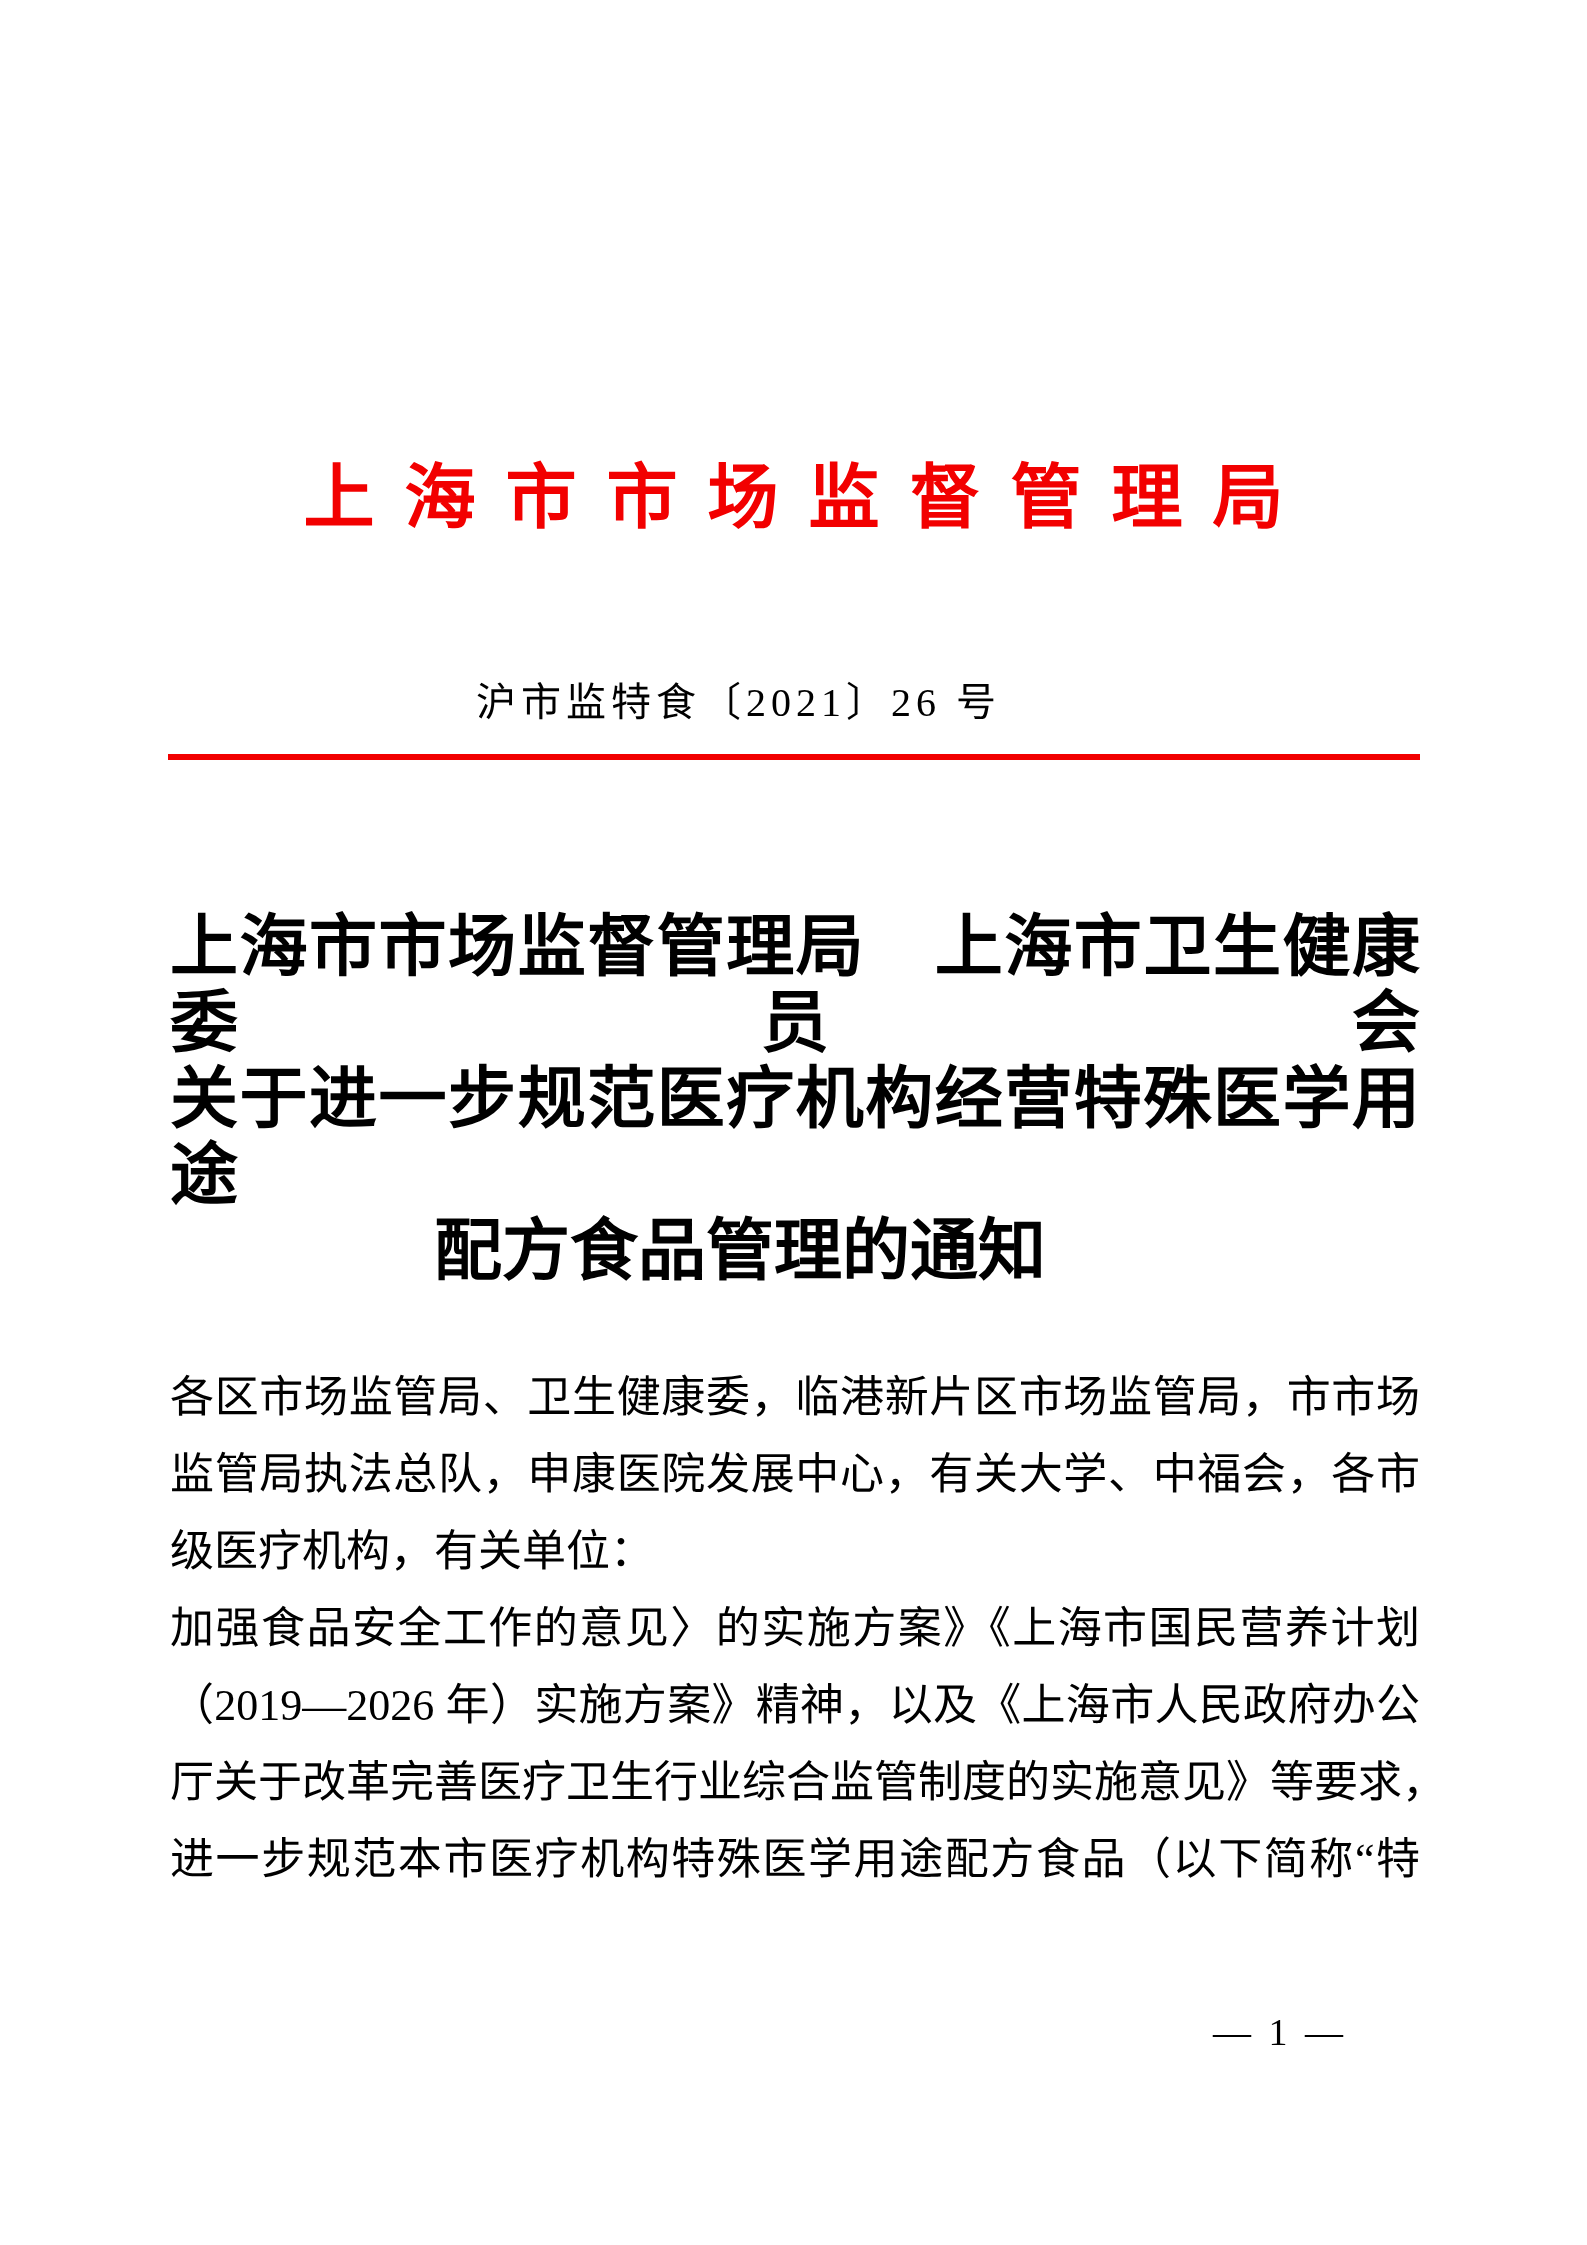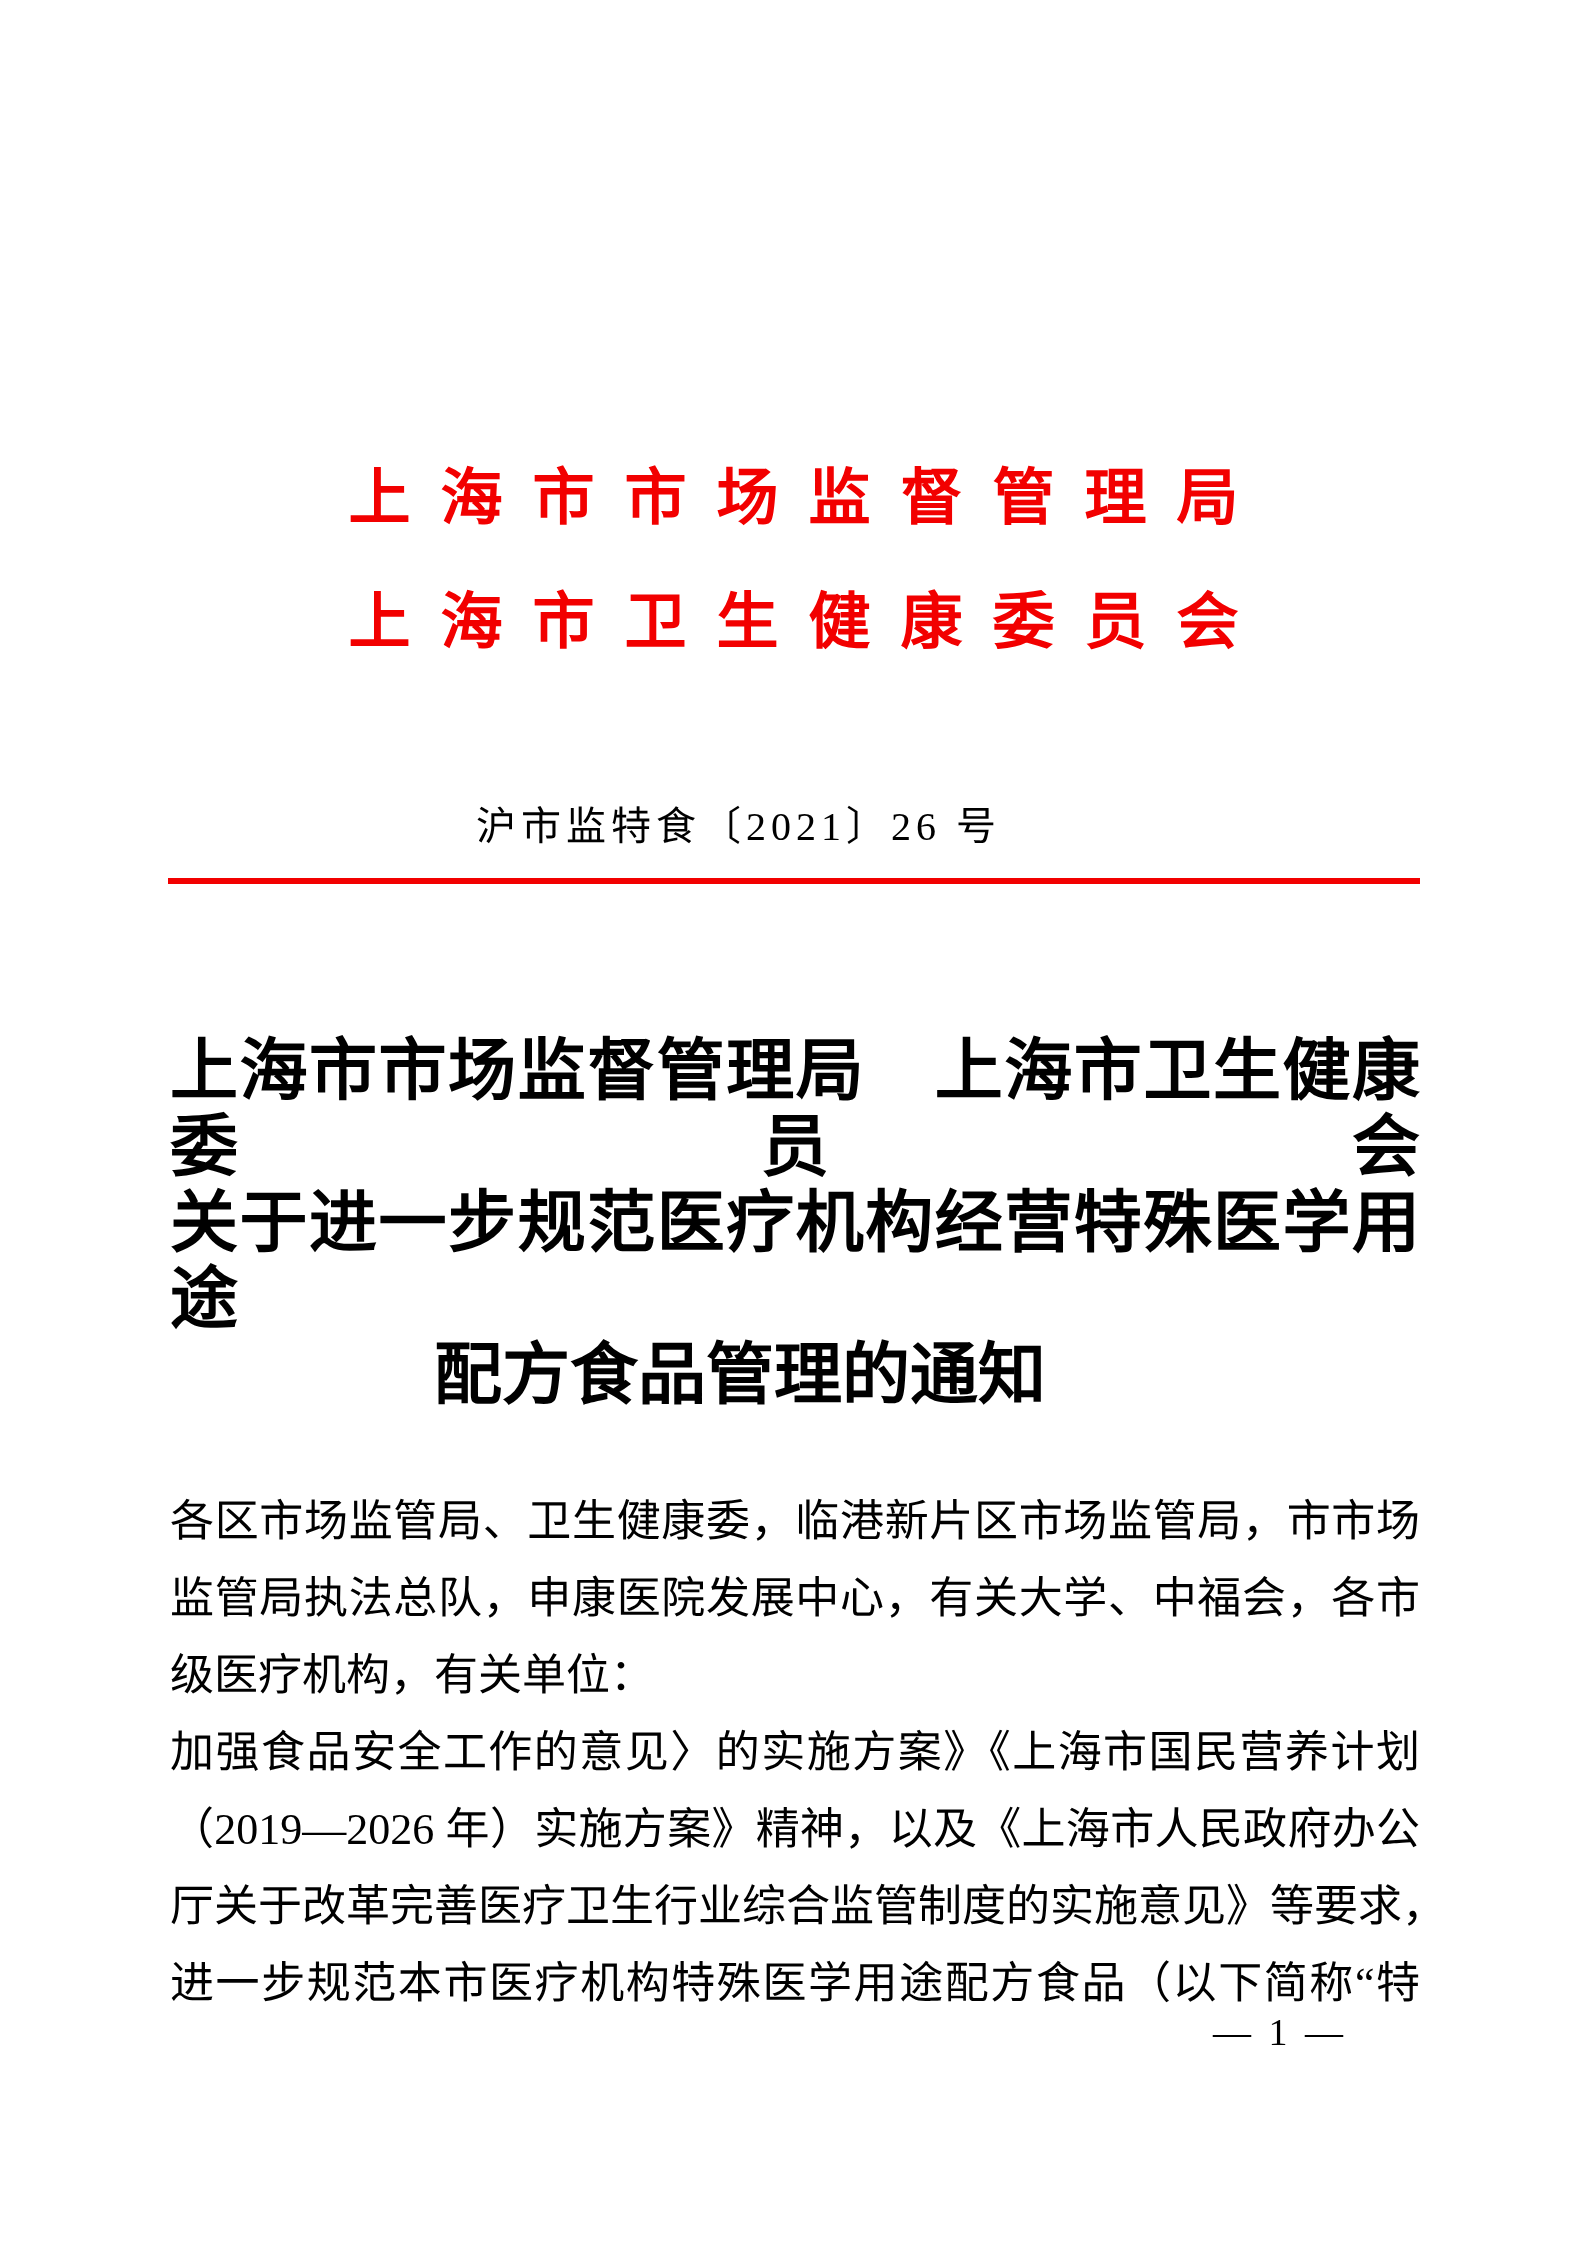--- a/index.html
+++ b/index.html
@@ -13,21 +13,21 @@
     overflow: hidden;
     color: var(--ink);
     font-family: "Liberation Serif", serif;
   }
   
   .letterhead { padding-top: 436px; text-align: center; }
   .agency {
     font-family: "Liberation Serif", serif;
     font-weight: bold;
     color: var(--accent);
-    font-size: 62px;
+    font-size: 71px;
     line-height: 124px;
     letter-spacing: 30px;
     padding-left: 30px; 
     white-space: nowrap;
   }
   
   .doc-number {
     margin-top: 120px;
     text-align: center;
     font-size: 40px;
@@ -92,21 +92,20 @@
     white-space: nowrap;
   }
 </style>
 </head>
 <body>
 
 <div class="page">
 
   <div class="letterhead">
     <div class="agency">上海市市场监督管理局</div>
-    <div class="agency">上海市卫生健康委员会</div>
   </div>
 
   <div class="doc-number">沪市监特食〔2021〕26 号</div>
 
   <div class="red-rule"></div>
 
   <div class="title-block">
     <div class="t-line">上海市市场监督管理局　上海市卫生健康委员会</div>
     <div class="t-line">关于进一步规范医疗机构经营特殊医学用途</div>
     <div class="t-line centered">配方食品管理的通知</div>

